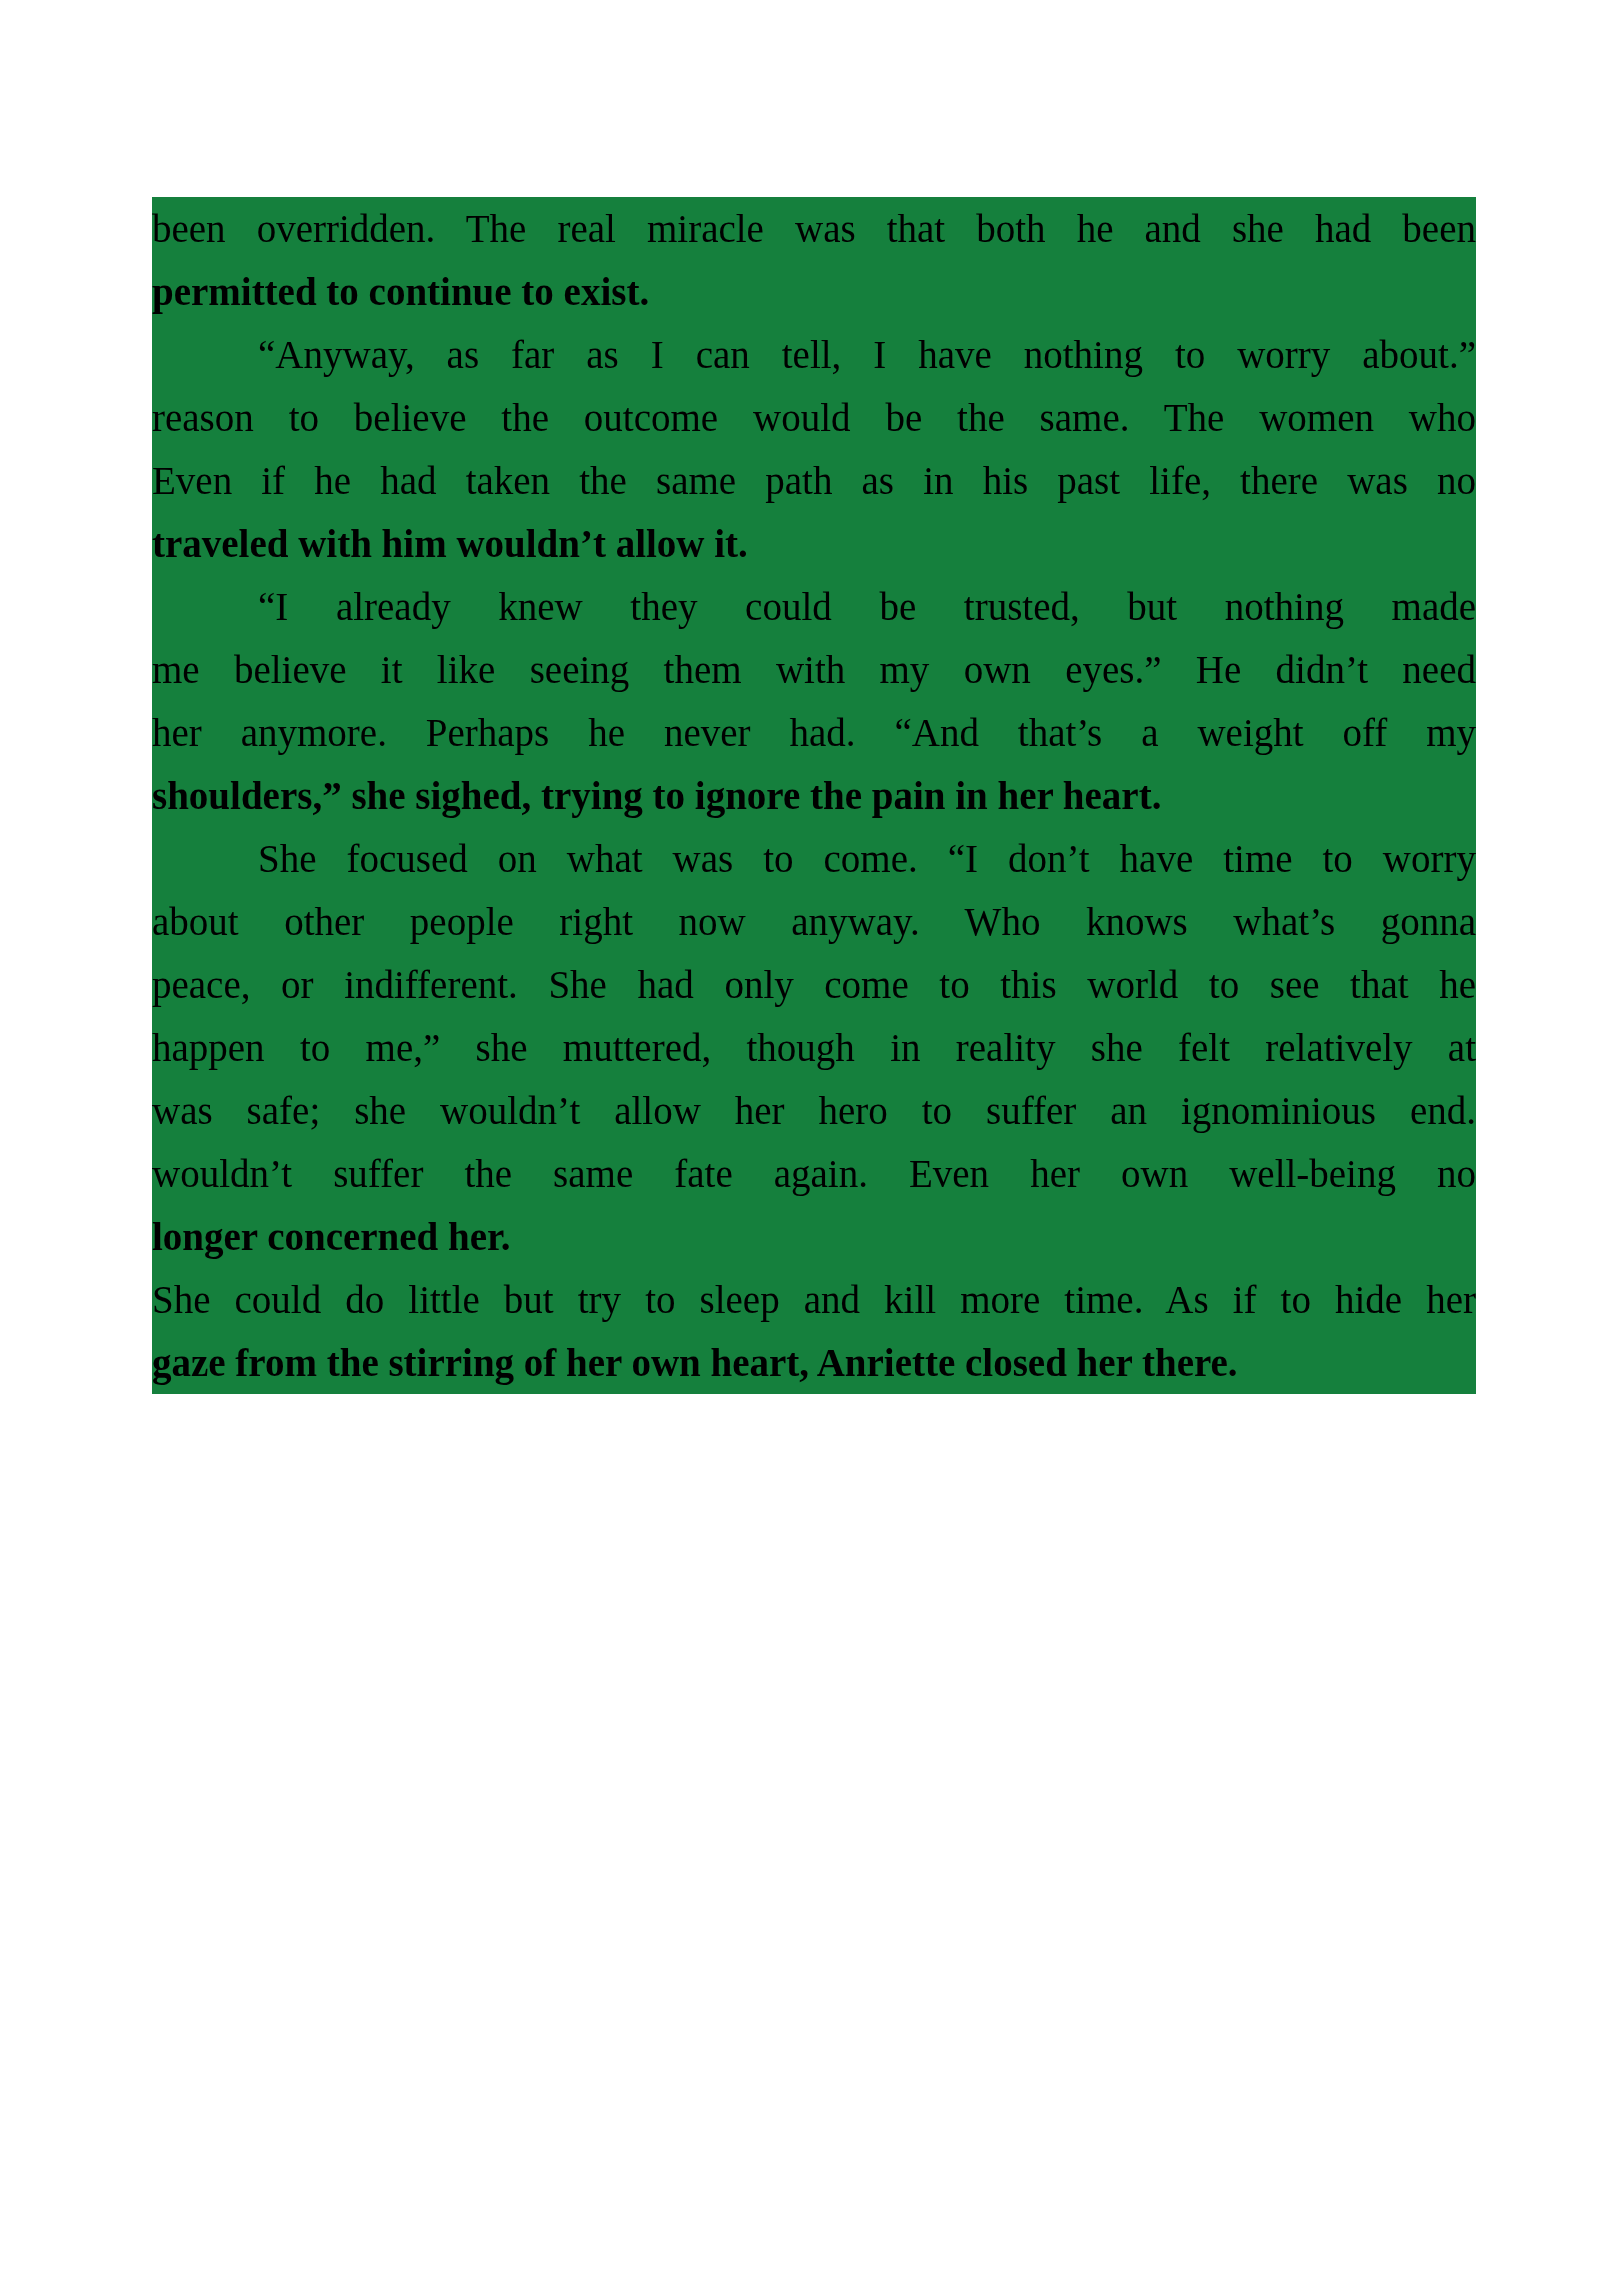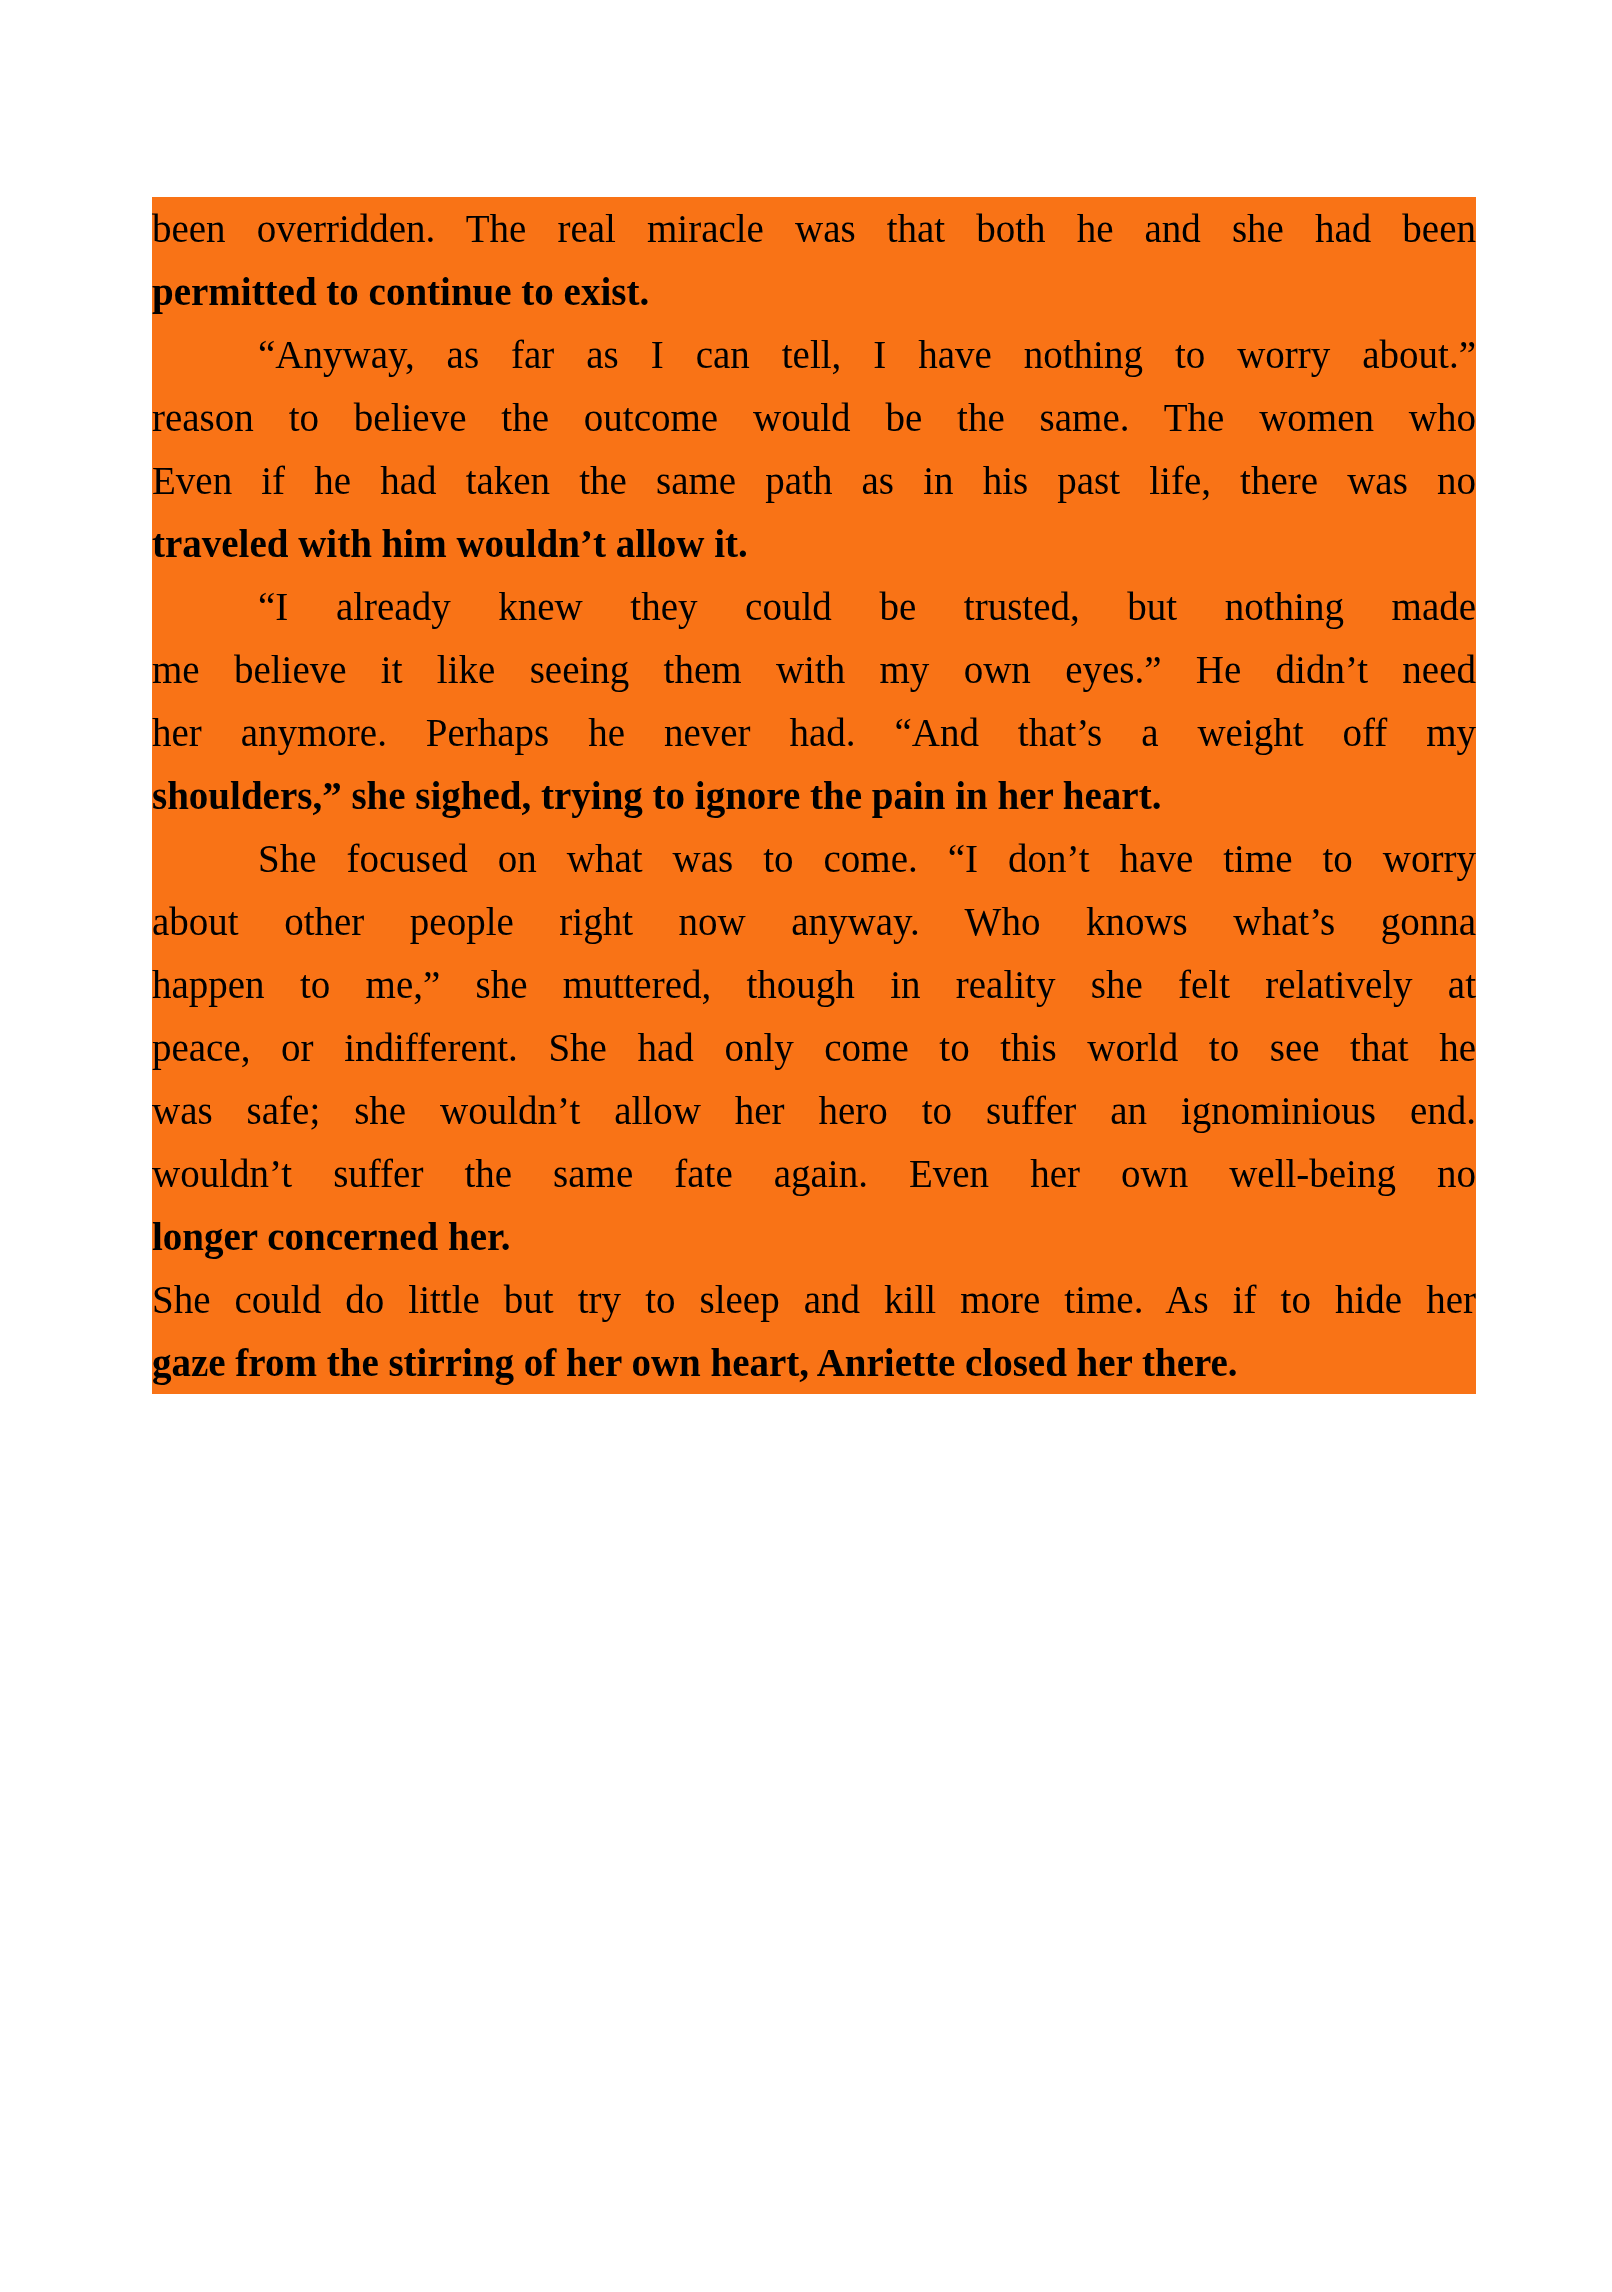--- a/index.html
+++ b/index.html
@@ -41,35 +41,35 @@
     font-weight: bold;
   }
   .line.indent {
     text-indent: 106px;
   }
 </style>
 </head>
 <body>
 
 <div class="page">
-  <div class="text-block" id="text-block" style="background: #f97316; color: rgb(0, 0, 0);">
+  <div class="text-block" id="text-block" style="background: #15803d; color: rgb(0, 0, 0);">
       <div class="line">been overridden. The real miracle was that both he and she had been</div>
       <div class="line para-end">permitted to continue to exist.</div>
       <div class="line indent">“Anyway, as far as I can tell, I have nothing to worry about.”</div>
       <div class="line">reason to believe the outcome would be the same. The women who</div>
       <div class="line">Even if he had taken the same path as in his past life, there was no</div>
       <div class="line para-end">traveled with him wouldn’t allow it.</div>
       <div class="line indent">“I already knew they could be trusted, but nothing made</div>
       <div class="line">me believe it like seeing them with my own eyes.” He didn’t need</div>
       <div class="line">her anymore. Perhaps he never had. “And that’s a weight off my</div>
       <div class="line para-end">shoulders,” she sighed, trying to ignore the pain in her heart.</div>
       <div class="line indent">She focused on what was to come. “I don’t have time to worry</div>
       <div class="line">about other people right now anyway. Who knows what’s gonna</div>
+      <div class="line">peace, or indifferent. She had only come to this world to see that he</div>
       <div class="line">happen to me,” she muttered, though in reality she felt relatively at</div>
-      <div class="line">peace, or indifferent. She had only come to this world to see that he</div>
       <div class="line">was safe; she wouldn’t allow her hero to suffer an ignominious end.</div>
       <div class="line">wouldn’t suffer the same fate again. Even her own well-being no</div>
       <div class="line para-end">longer concerned her.</div>
       <div class="line">She could do little but try to sleep and kill more time. As if to hide her</div>
       <div class="line para-end">gaze from the stirring of her own heart, Anriette closed her there.</div>
     </div>
 </div>
 
 
 </body></html>

